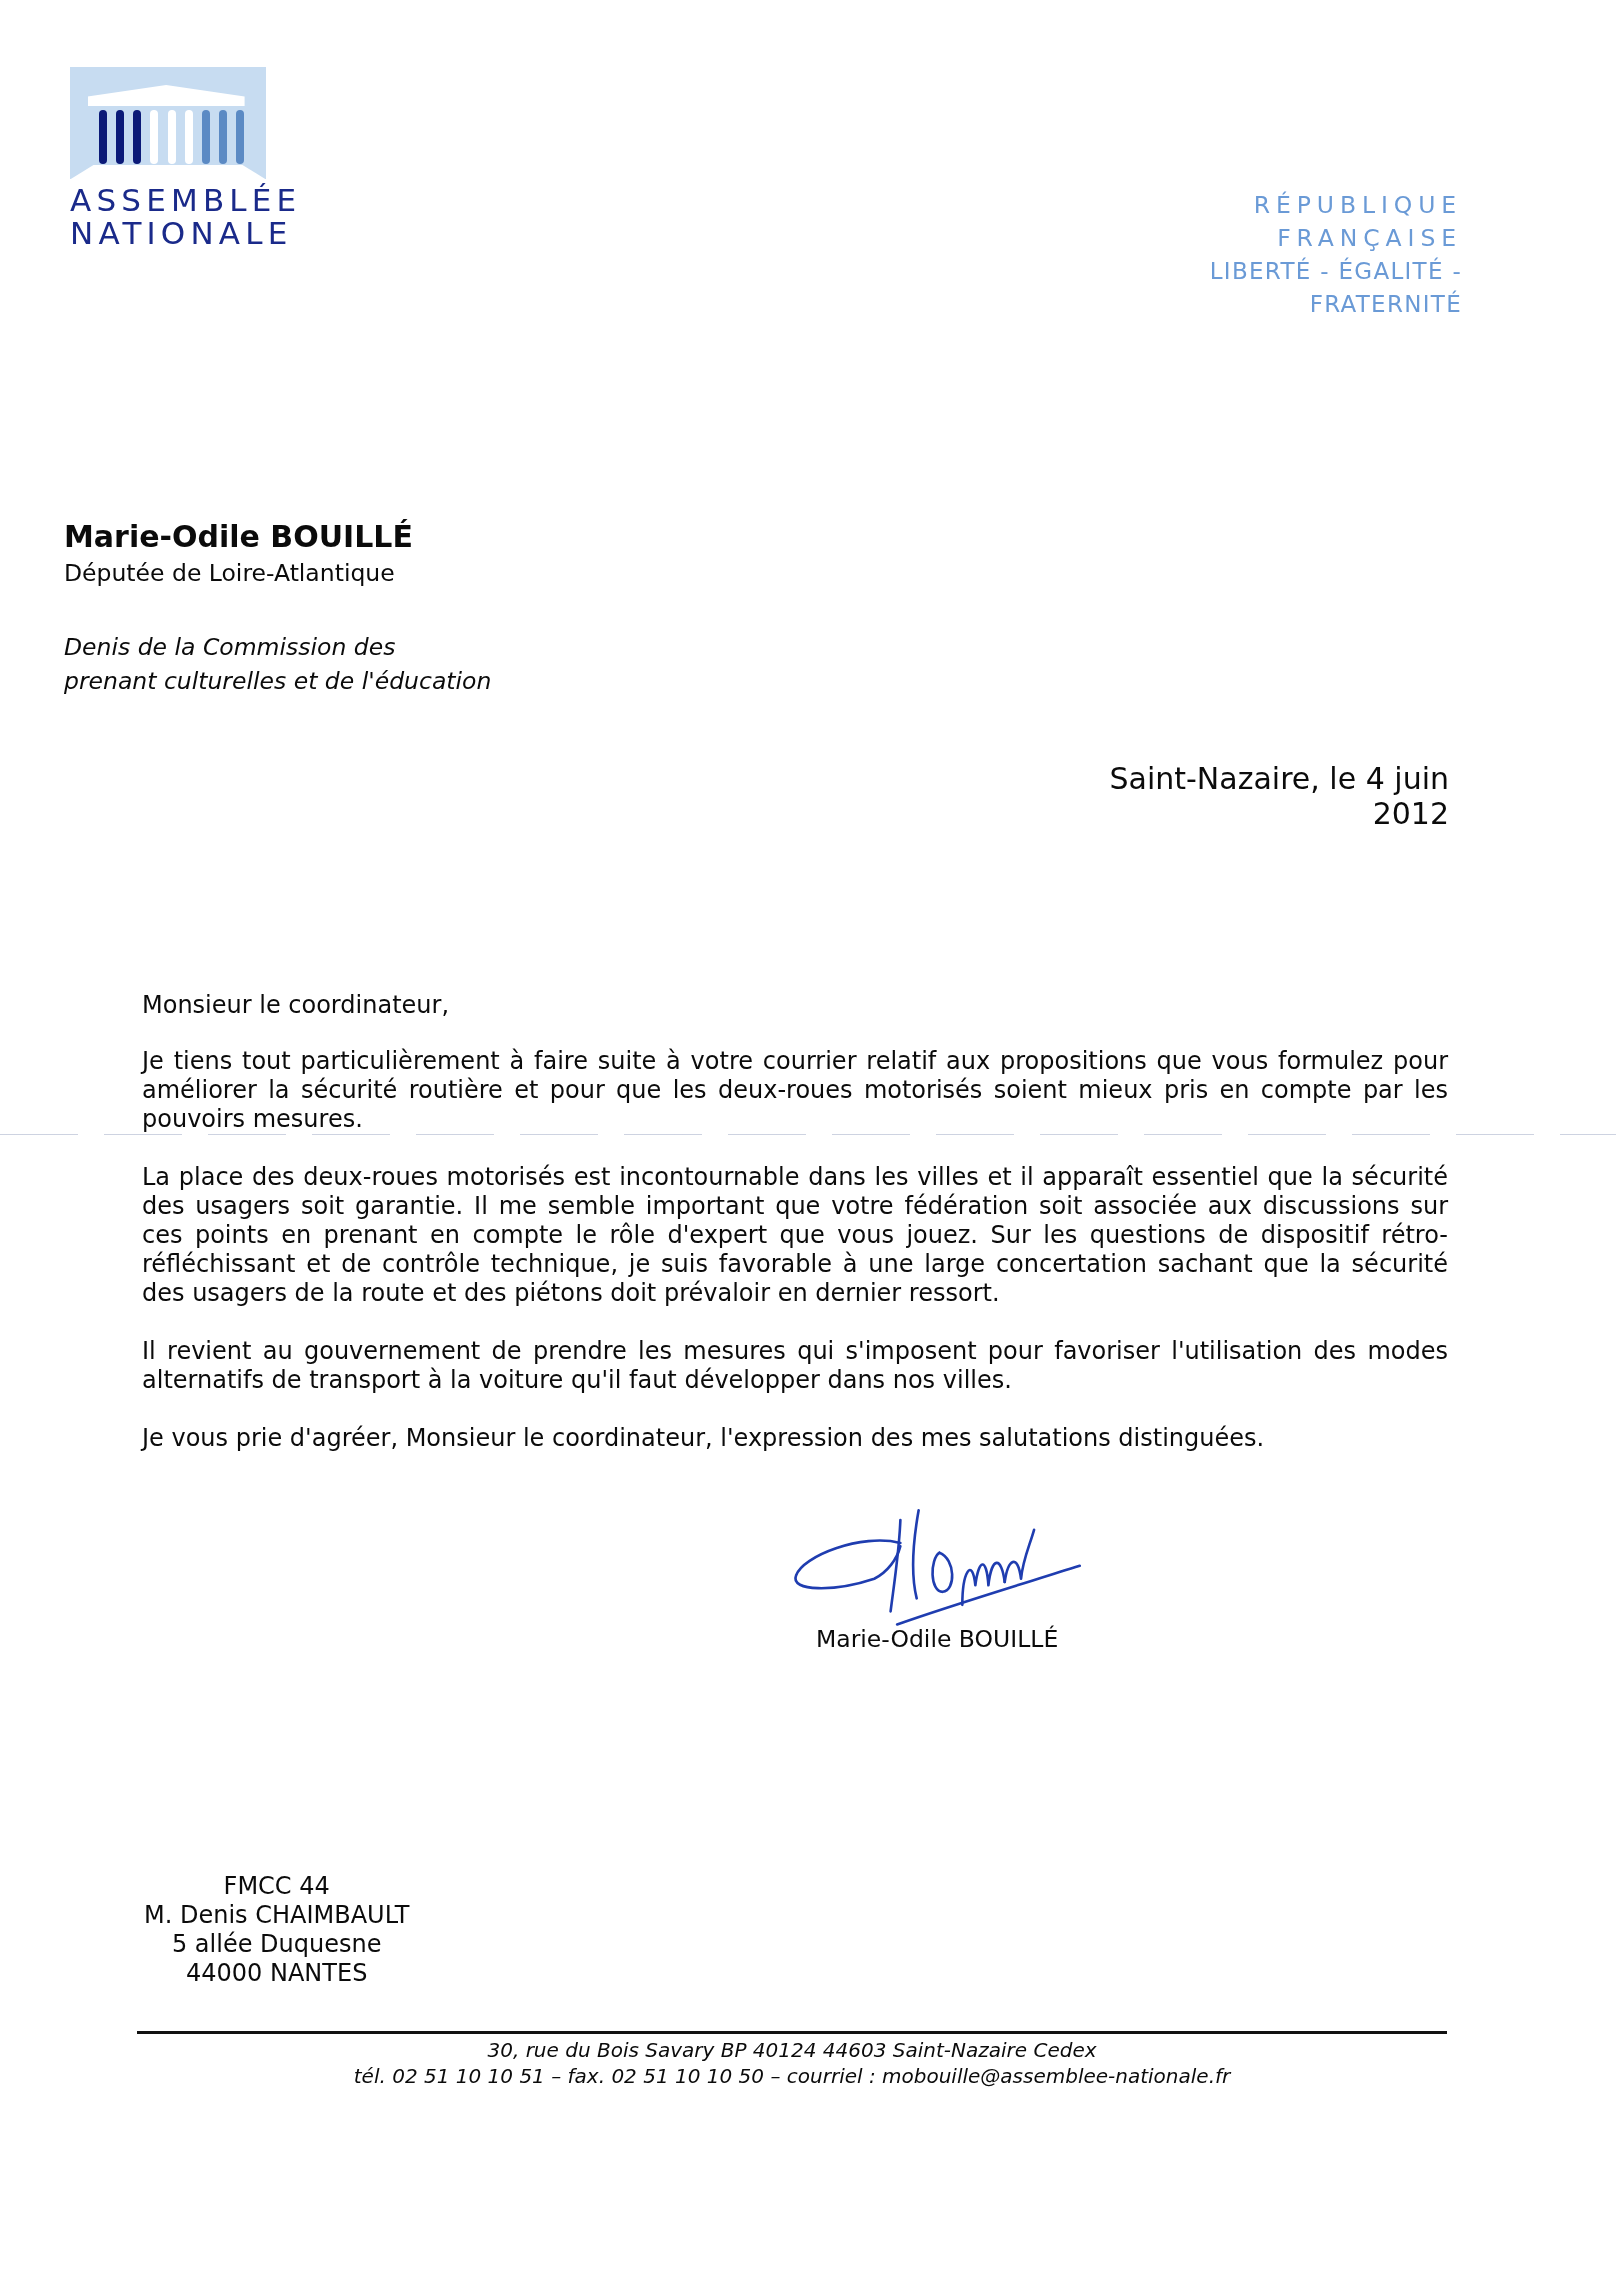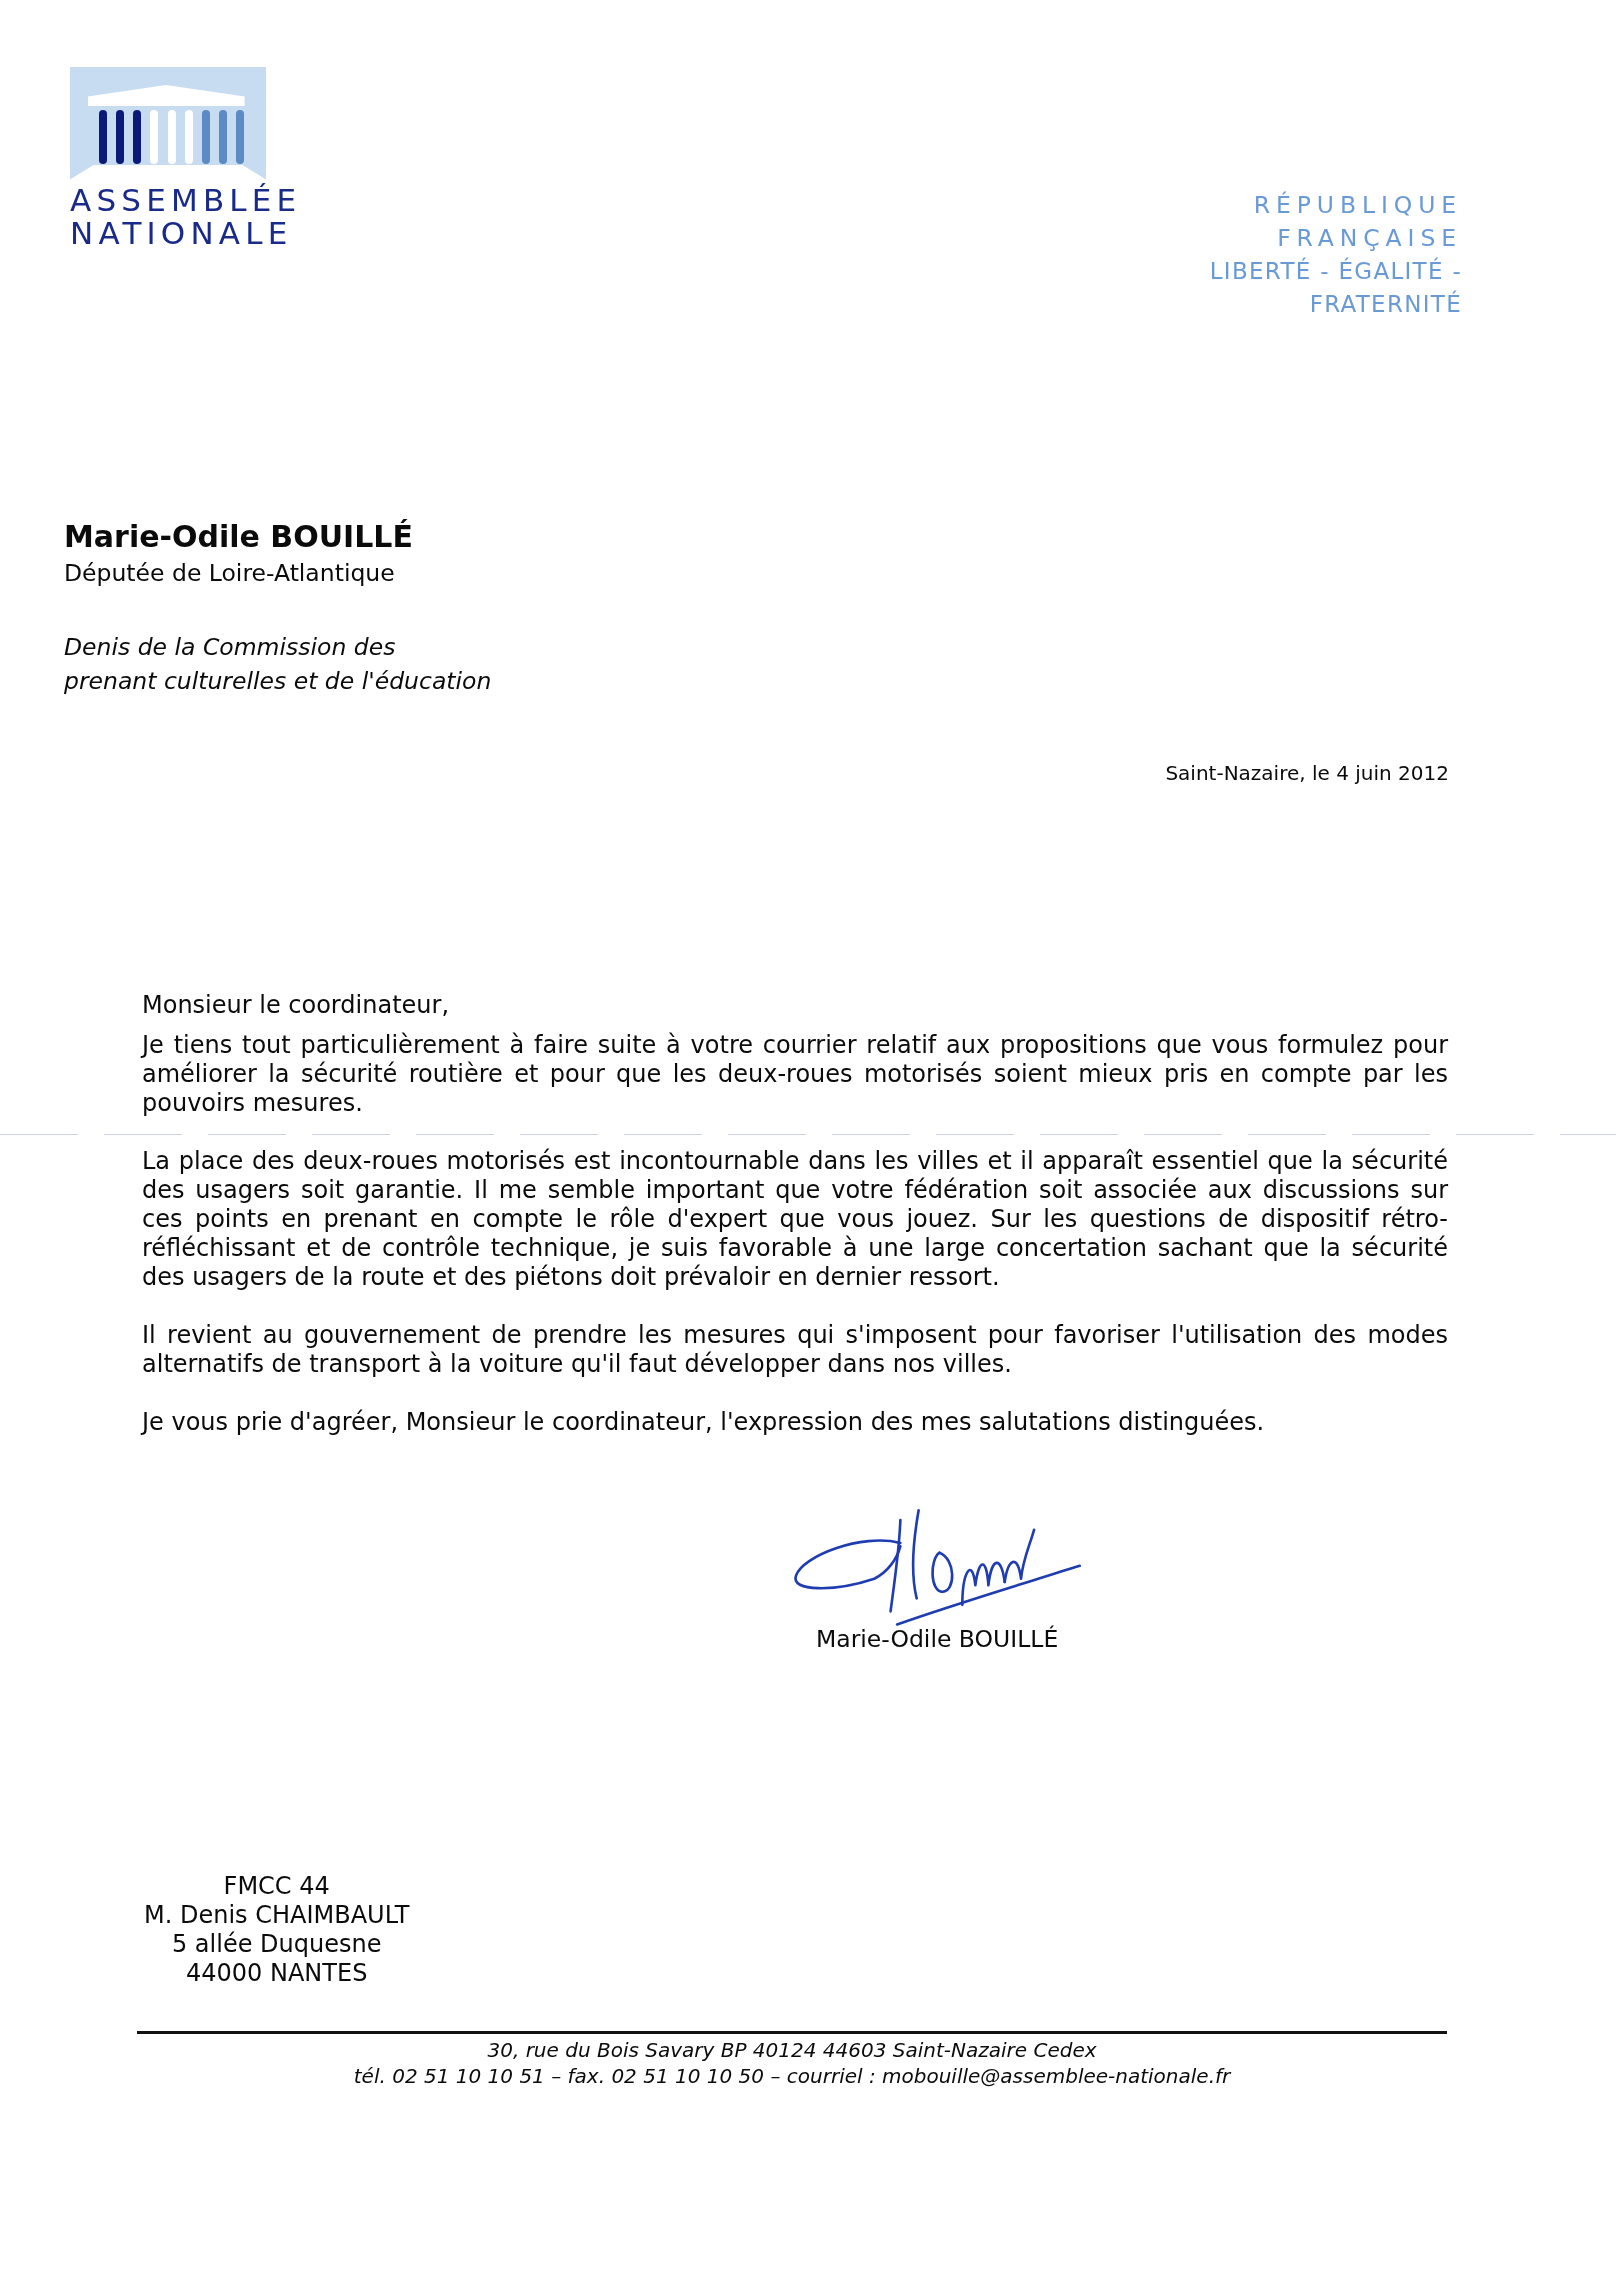--- a/index.html
+++ b/index.html
@@ -49,26 +49,26 @@
   #republic .r1 { font-size: 23.5px; letter-spacing: 5.9px; line-height: 33px; }
   #republic .r2 { font-size: 23px; letter-spacing: 1.3px; line-height: 33px; }
 
   
   #sender { left: 64px; top: 517px; }
   #sender .name { font-size: 30px; font-weight: bold; line-height: 39px; }
   #sender .role { font-size: 23.5px; line-height: 34px; }
   #sender .commission { margin-top: 40px; font-size: 23.5px; font-style: italic; line-height: 34px; }
 
   
-  #date { left: 1044px; top: 761px; width: 405px; text-align: right; font-size: 20px; }
+  #date { left: 1044px; top: 761px; width: 405px; text-align: right; font-size: 30px; }
 
   
   #body { left: 142px; top: 991px; width: 1306px; font-size: 24px; line-height: 29px; }
   #body p { margin: 0 0 29px 0; text-align: justify; }
-  #body p.salutation { margin-bottom: 11px; }
+  #body p.salutation { margin-bottom: 27px; }
   #body p.closing { text-align: left; }
 
   
   #scanline { left: 0; top: 1134px; width: 1616px; height: 1.3px;
     background: repeating-linear-gradient(90deg, #b8c0d4 0 78px, transparent 78px 104px); opacity: .7; }
 
   
   #signature { left: 783px; top: 1494px; width: 313px; height: 150px; }
   #signer { left: 816px; top: 1625px; font-size: 23.5px; }
 

